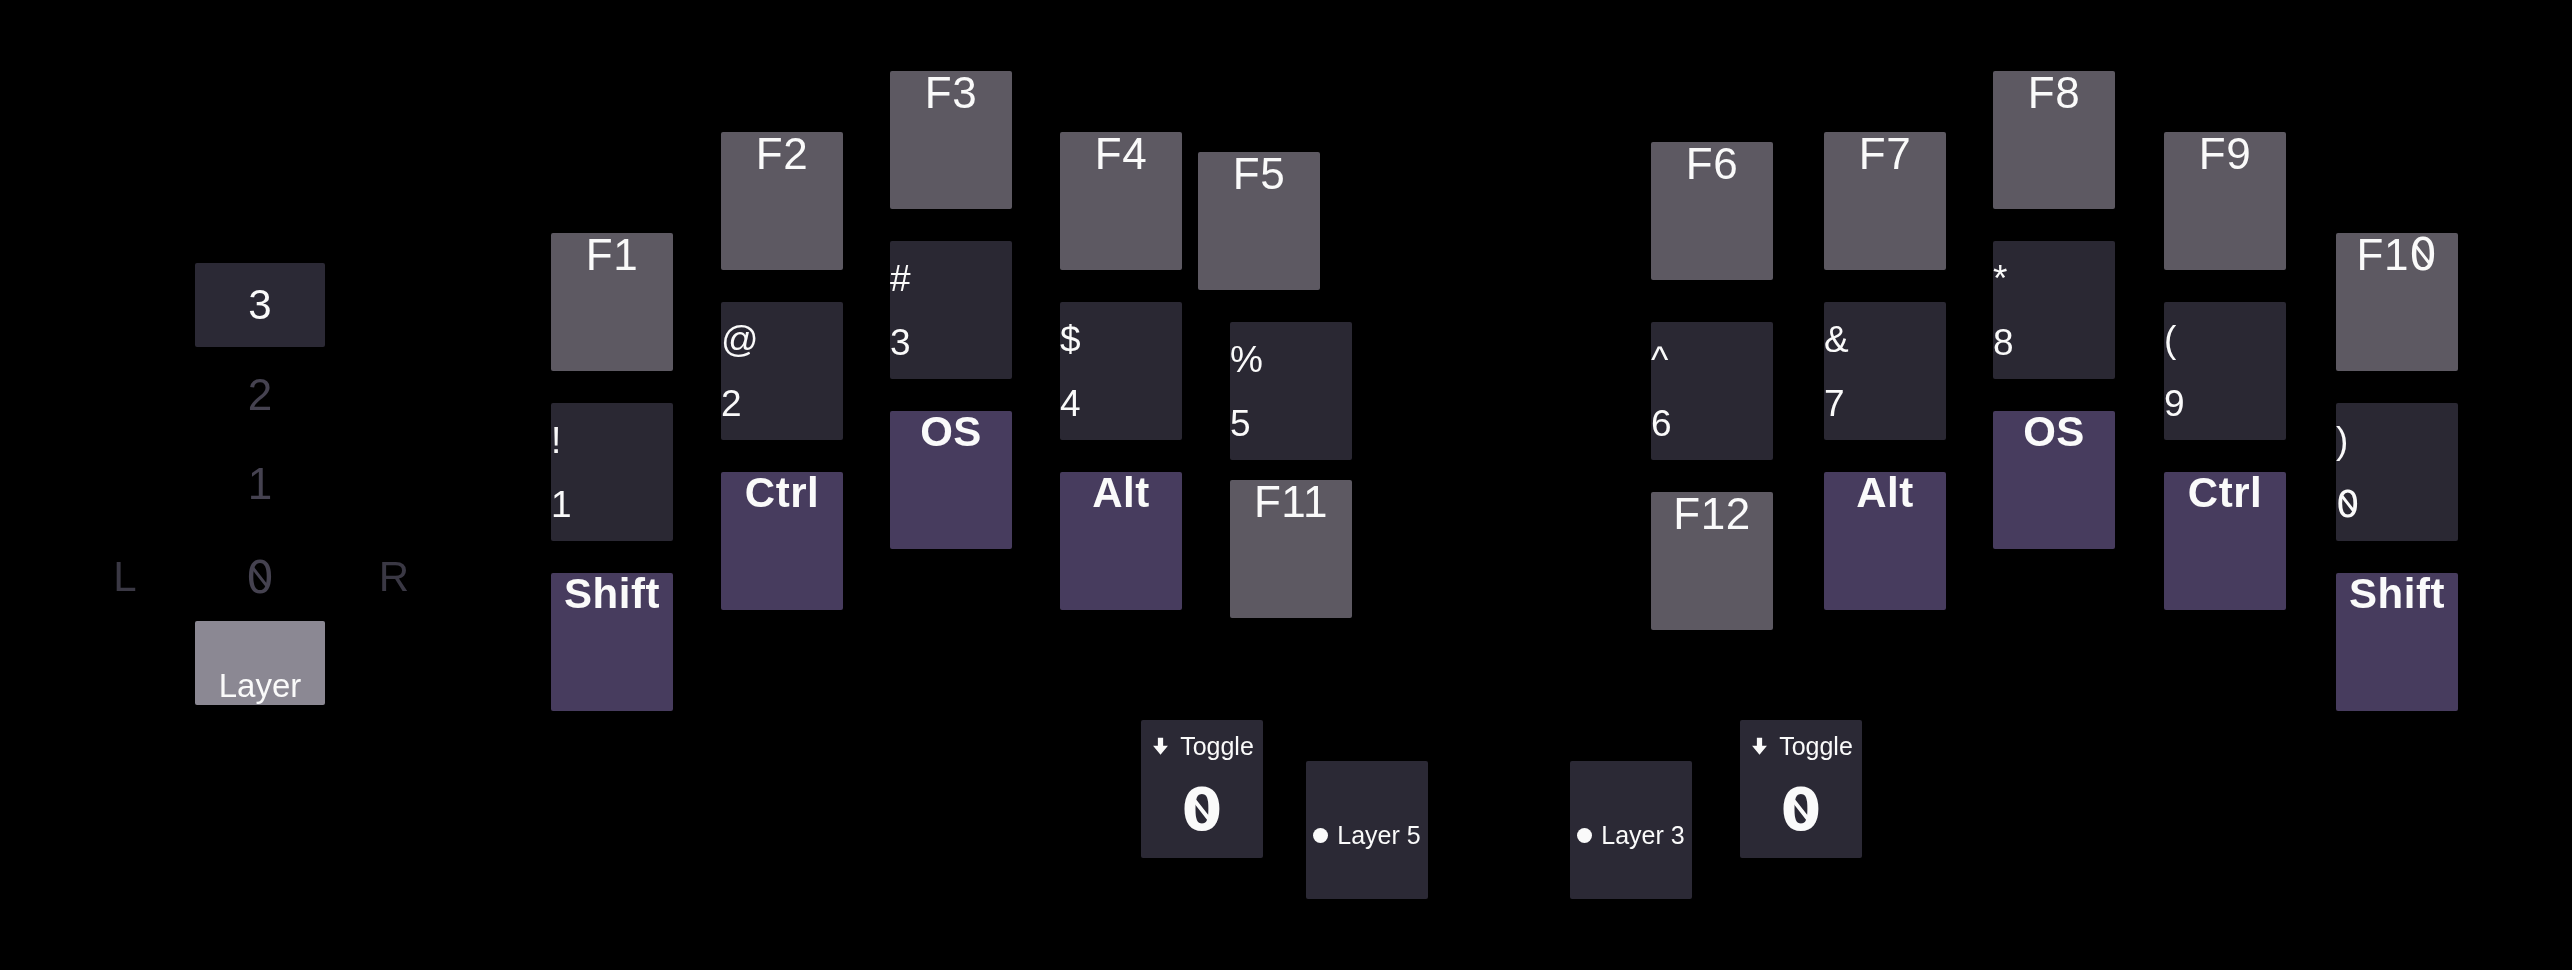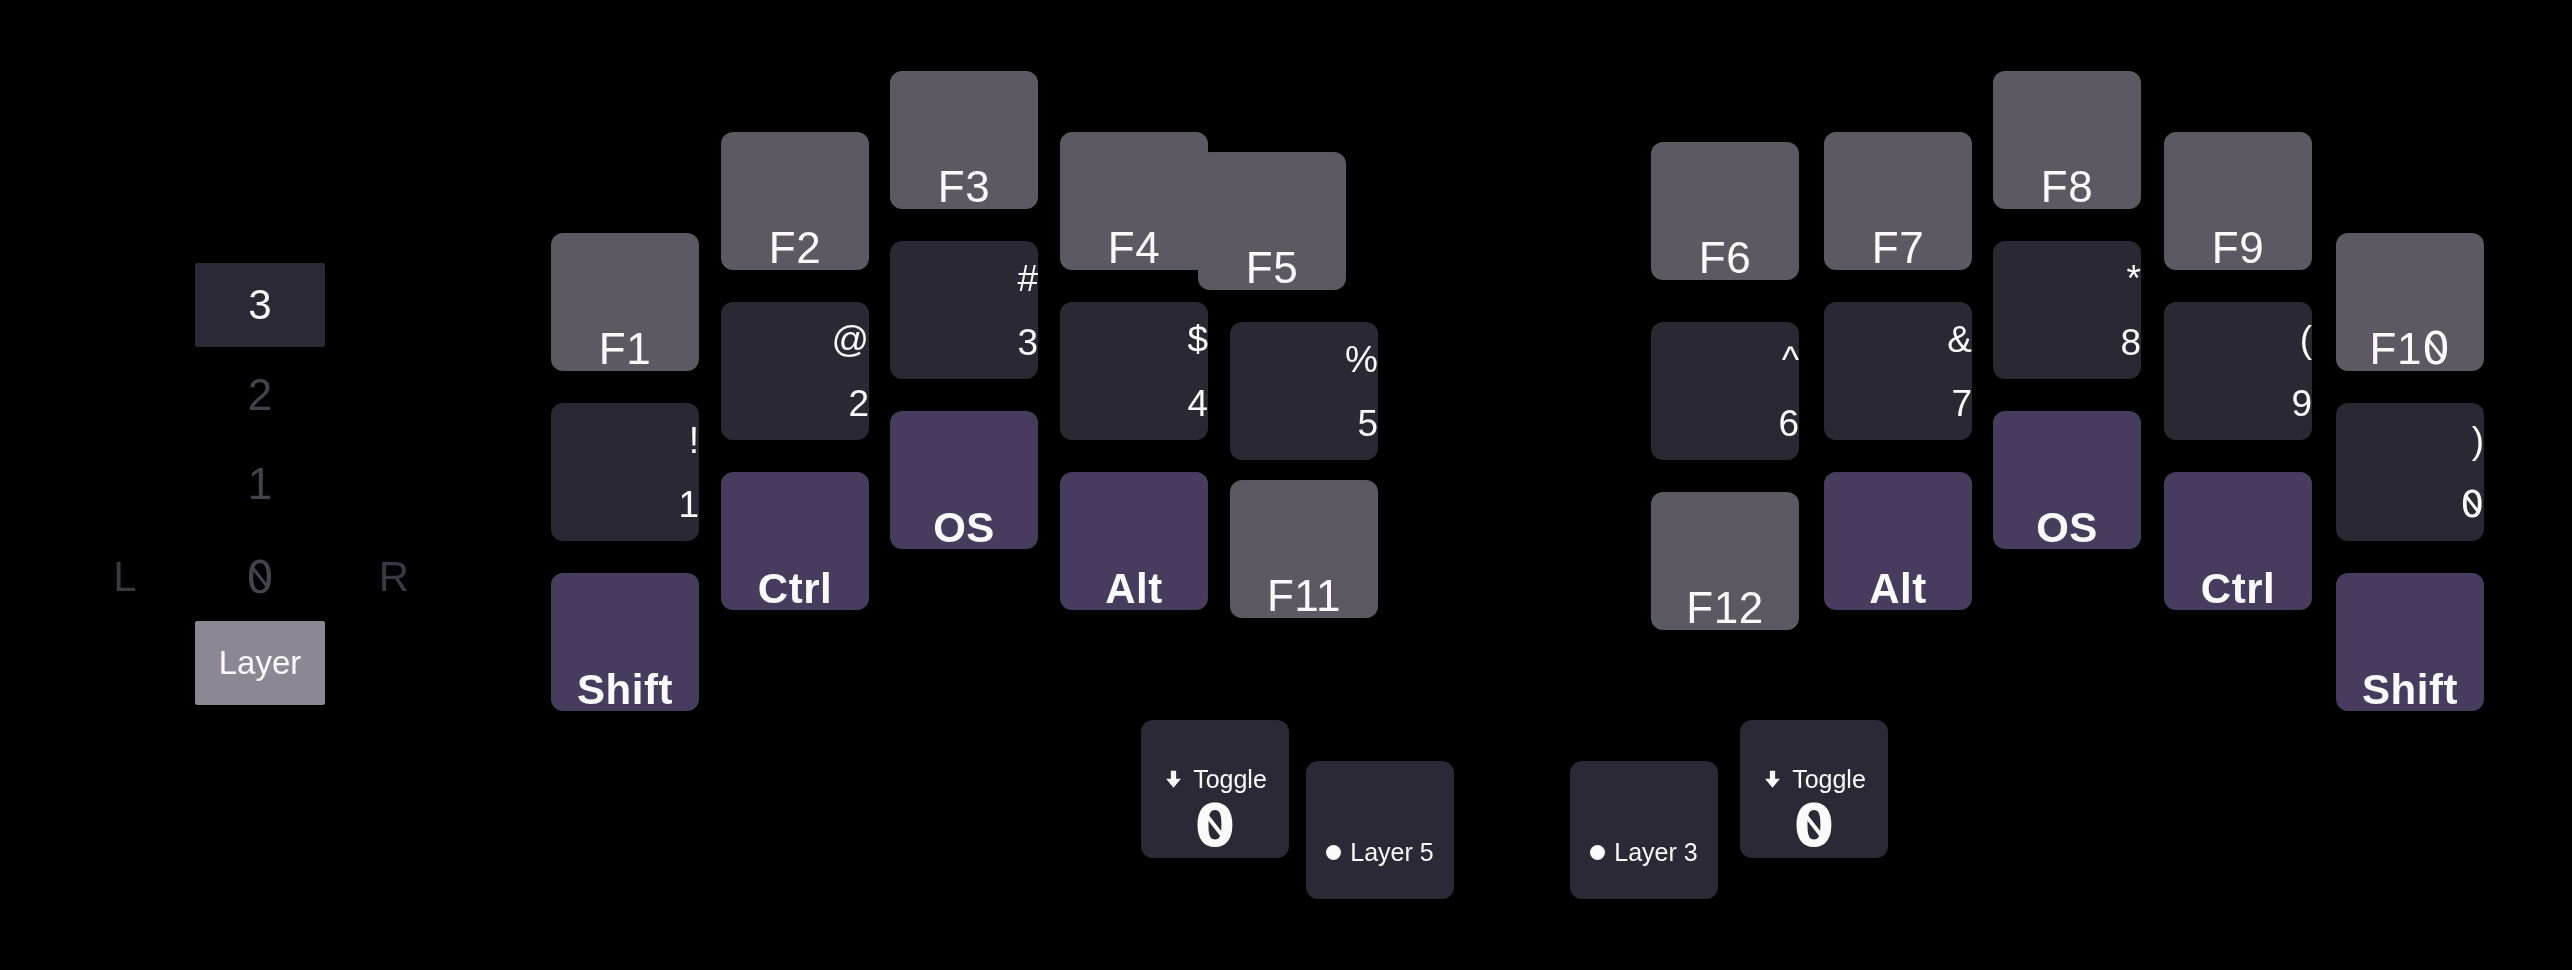--- a/index.html
+++ b/index.html
@@ -9,26 +9,26 @@
     height: 970px;
     background: #000;
     overflow: hidden;
     font-family: "Liberation Sans", "DejaVu Sans", sans-serif;
     -webkit-font-smoothing: antialiased;
   }
 
   
   .key {
     position: absolute;
-    width: 148px;
+    width: 122px;
     height: 138px;
-    border-radius: 12px;
+    border-radius: 2px;
     color: var(--key-text, #fafafa);
     display: flex;
-    align-items: flex-end;
+    align-items: flex-start;
     justify-content: center;
     box-sizing: border-box;
     user-select: none;
   }
   .key.fn    { background: var(--function-key, #5d5962); }
   .key.num   { background: var(--symbol-key, #2a2833); flex-direction: column; gap: 27px; }
   .key.mod   { background: var(--modifier-key, #473c5e); }
   .key.thumb { background: var(--thumb-key, #2b2935); flex-direction: column; }
 
   .klabel { font-size: 44px; line-height: 1; letter-spacing: 0.5px; }
@@ -51,21 +51,20 @@
   
   .hold-row {
     display: flex;
     align-items: center;
     justify-content: center;
     gap: 9px;
     height: 30px;
     padding-top: 11px;
     font-size: 25px;
     width: 100%;
-    margin-top: 33px;
   }
   .tap-area { flex: 1; display: flex; align-items: center; justify-content: center; width: 100%; }
   .tap { font-size: 42px; line-height: 1; }
   .tap-big { font-size: 58px; font-weight: 600; line-height: 1; }
   .icon-arrow { width: 21px; height: 21px; flex: 0 0 auto; }
   .icon-dot { width: 15px; height: 15px; border-radius: 50%; background: currentColor; flex: 0 0 auto; }
 
   
   .layer-selector { position: absolute; left: 0; top: 0; }
   .sel-box, .lnum, .half-label, .layer-btn {
@@ -88,20 +87,21 @@
   .lnum-0 { top: 555px; }
   .half-label { width: 100px; height: 44px; top: 555px; color: var(--half-label-text, #3a3844); font-size: 42px; }
   .half-l { left: 75px; }
   .half-r { left: 344px; }
   .layer-btn {
     left: 195px; top: 621px; width: 130px; height: 84px;
     background: var(--layer-button-bg, #8b8893);
     color: var(--key-text, #fafafa);
     font-size: 33px;
     border-radius: 2px;
+    align-items: flex-end;
   }
 </style>
 </head>
 <body>
 
 <div class="stage">
 
   <section class="layer-selector">
     <div class="sel-box">
       <span>3</span>

